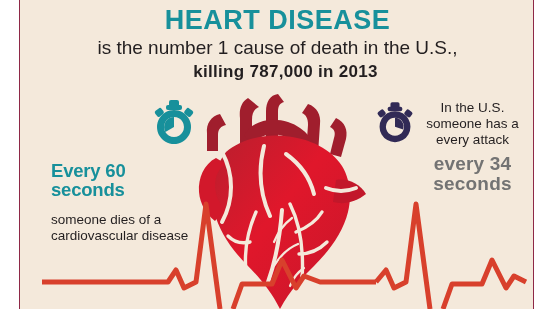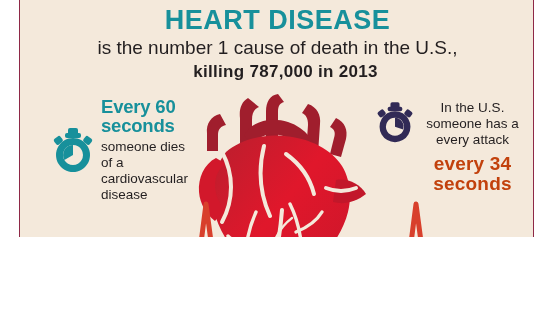--- a/index.html
+++ b/index.html
@@ -4,21 +4,21 @@
 <style>
   html,body{margin:0;padding:0;}
   body{
     width:560px;height:309px;
     background:#ffffff;
     font-family:"Liberation Sans", sans-serif;
     overflow:hidden;
     position:relative;
   }
   #infographic{
-    position:absolute;left:0;top:0;width:560px;height:237px;
+    position:absolute;left:0;top:0;width:560px;height:309px;
     background:#ffffff;overflow:hidden;
   }
   
   .panel{
     position:absolute;left:19px;top:0;width:515px;height:309px;
     background:#f4e9db;
     border-left:1.5px solid #8e2846;
     border-right:1.5px solid #8e2846;
     box-sizing:border-box;
     overflow:hidden;
@@ -37,36 +37,36 @@
     font-size:19px;color:#231f20;line-height:1.18;margin:0;
   }
   .subline-bold{
     font-size:17px;font-weight:bold;color:#231f20;
     letter-spacing:0.3px;line-height:1.2;margin:2px 0 0 0;padding-left:16px;
   }
   
   .stat{position:absolute;}
   .stat-left{left:31px;top:98px;width:145px;}
   .stat-right{left:355px;top:100px;width:150px;}
-  .stat-left .row{display:flex;align-items:center;gap:6px;}
+  .stat-left .row{display:flex;align-items:flex-end;gap:14px;flex-direction:column;}
   .watch{flex:0 0 auto;margin-top:2px;}
   .lead-teal{
     font-size:18.5px;font-weight:bold;color:#17909b;
     line-height:1.02;letter-spacing:-0.2px;
   }
   .body-dark{
-    font-size:13.5px;color:#231f20;line-height:1.2;margin-top:3px;
+    font-size:13.5px;color:#231f20;line-height:1.2;margin-top:12px;
   }
   .stat-right .row{display:flex;align-items:flex-start;gap:5px;}
   .right-text{text-align:center;flex:1;}
   .body-dark-r{
     font-size:13.5px;color:#231f20;line-height:1.2;
   }
   .lead-purple{
-    font-size:19px;font-weight:bold;color:#c2410c;
+    font-size:19px;font-weight:bold;color:#737373;
     line-height:1.05;letter-spacing:0.2px;margin-top:5px;
   }
   
   .ekg{position:absolute;left:0;top:196px;width:515px;height:113px;}
   .heart{position:absolute;left:166px;top:92px;width:190px;height:217px;}
 </style>
 </head>
 <body>
 
 <div id="infographic">

